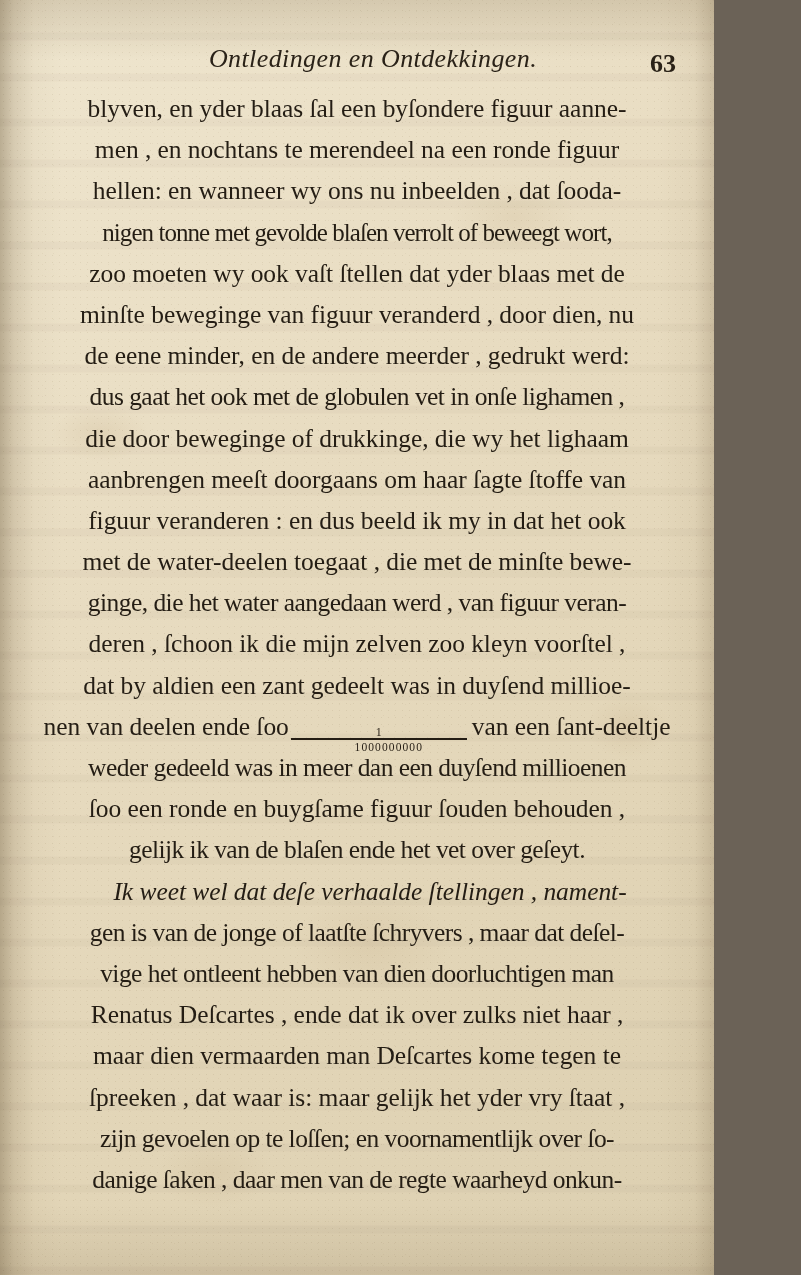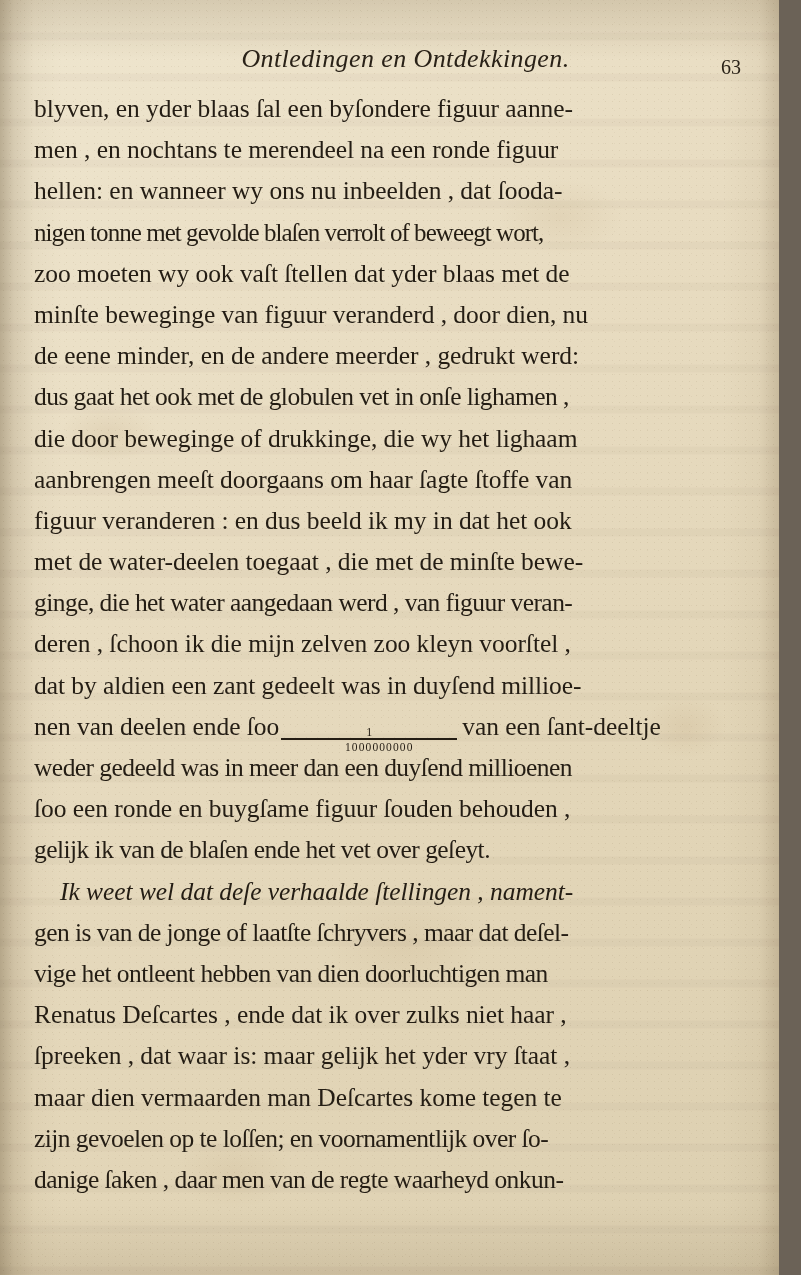--- a/index.html
+++ b/index.html
@@ -4,21 +4,21 @@
 <style>
   html, body {
     margin: 0;
     padding: 0;
     background: #6b6257;
   }
 
   
   #page {
     position: relative;
-    width: 779px;
+    width: 714px;
     height: 1275px;
     overflow: hidden;
     background-color: #e6dcc2;
     background-image:
       
       radial-gradient(ellipse 70px 40px at 14% 34%, rgba(163,129,84,.13), rgba(163,129,84,0) 70%),
       radial-gradient(ellipse 90px 55px at 72% 17%, rgba(160,128,82,.10), rgba(160,128,82,0) 70%),
       radial-gradient(ellipse 110px 70px at 52% 74%, rgba(165,132,88,.10), rgba(165,132,88,0) 72%),
       radial-gradient(ellipse 60px 45px at 88% 57%, rgba(158,124,80,.11), rgba(158,124,80,0) 70%),
       radial-gradient(ellipse 80px 50px at 30% 92%, rgba(160,128,84,.09), rgba(160,128,84,0) 72%),
@@ -26,20 +26,21 @@
       linear-gradient(to right, rgba(110,92,62,.40) 0px, rgba(122,102,70,.20) 14px, rgba(150,128,92,.06) 34px, rgba(255,255,255,0) 62px),
       
       linear-gradient(to left, rgba(120,100,68,.26) 0px, rgba(150,128,92,.08) 20px, rgba(255,255,255,0) 56px),
       
       linear-gradient(to bottom, rgba(120,100,68,.20) 0px, rgba(255,255,255,0) 60px),
       linear-gradient(to top, rgba(120,100,68,.16) 0px, rgba(255,255,255,0) 70px),
       
       linear-gradient(145deg, #efe6cf 0%, #e8dcc1 38%, #e2d5b7 70%, #dccfb0 100%);
     font-family: "Liberation Serif", "DejaVu Serif", serif;
     color: #231c13;
+    text-align: center;
   }
 
   
   #grain {
     position: absolute;
     inset: 0;
     pointer-events: none;
     opacity: .35;
     background-image:
       radial-gradient(rgba(120,96,62,.30) .6px, rgba(0,0,0,0) .7px),
@@ -64,22 +65,22 @@
     font-style: italic;
     font-size: 26px;
     letter-spacing: .4px;
     color: #2a2218;
     white-space: nowrap;
   }
   #head-folio {
     position: absolute;
     right: 0;
     bottom: 1px;
-    font-size: 20px;
-    font-weight: 400;
+    font-size: 26px;
+    font-weight: 700;
     color: #2a2218;
   }
 
   
   #body-block {
     position: absolute;
     left: 34px;
     right: 34px;
     top: 88px;
   }
@@ -189,22 +190,22 @@
     <span class="line tight">weder gedeeld was in meer dan een duyſend millioenen</span>
     <span class="line">ſoo een ronde en buygſame figuur ſouden behouden ,</span>
     <span class="line tight">gelijk ik van de blaſen ende het vet over geſeyt.</span>
 
     <span class="line indent">Ik weet wel dat  deſe verhaalde ſtellingen ,  nament-</span>
     <span class="line tight">gen is van de jonge of laatſte ſchryvers ,  maar dat deſel-</span>
     <span class="line tight">vige het ontleent hebben van dien doorluchtigen man</span>
 
     <span class="line"><span class="it">Renatus Deſcartes</span><span> ,  ende dat ik over zulks niet haar ,</span></span>
 
+    <span class="line"><span>maar  dien vermaarden man </span><span class="it">Deſcartes</span><span> kome tegen te</span></span>
+
     <span class="line">ſpreeken ,  dat waar is:  maar gelijk het  yder vry ſtaat ,</span>
-
-    <span class="line"><span>maar  dien vermaarden man </span><span class="it">Deſcartes</span><span> kome tegen te</span></span>
     <span class="line tight">zijn gevoelen op te loſſen;  en  voornamentlijk over ſo-</span>
     <span class="line tight">danige ſaken ,  daar men van de regte  waarheyd onkun-</span>
 
   </div>
 
   <div id="grain"></div>
 </div>
 
 </body></html>

